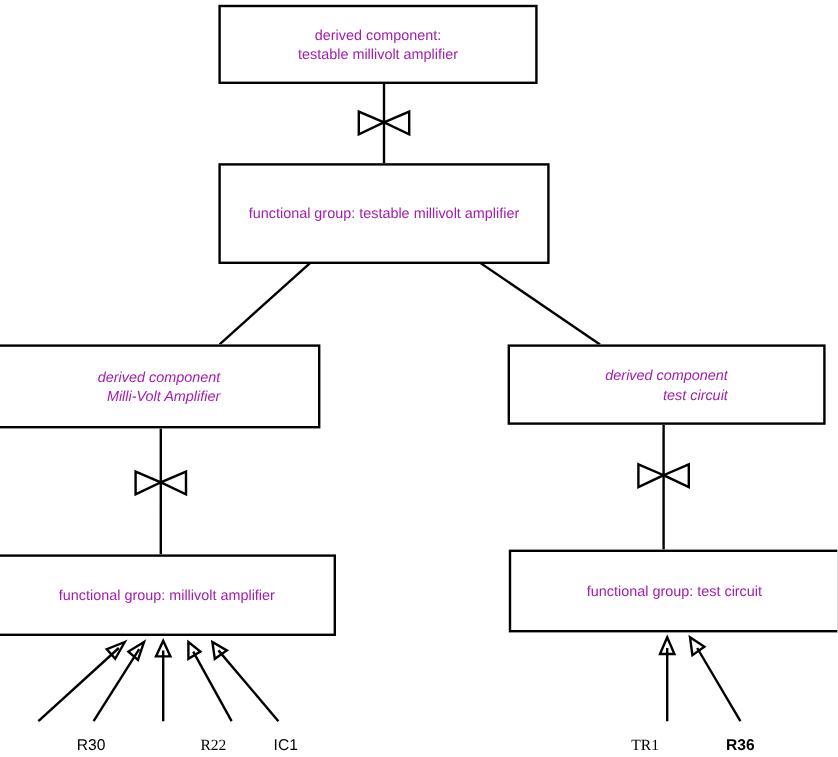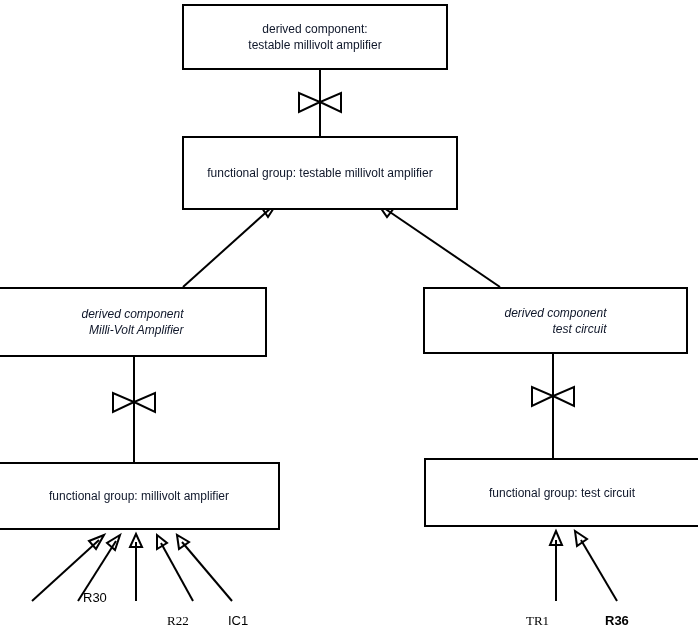--- a/index.html
+++ b/index.html
@@ -24,21 +24,21 @@
   }
   .node-box {
     position: absolute;
     box-sizing: border-box;
     border: 2px solid #000000;
     background: #ffffff;
     display: flex;
     align-items: center;
     justify-content: center;
     text-align: center;
-    color: #0f172a;
+    color: #a21caf;
     font-size: 12px;
     line-height: 16px;
     z-index: 3;
   }
   .node-box .lines {
     white-space: pre-line;
   }
   .node-box.align-left-text .lines {
     text-align: right;
     font-style: italic;
@@ -109,21 +109,21 @@
       <line x1="617" y1="601" x2="581" y2="540" stroke="#000000" stroke-width="2"></line>
       <polygon points="575,531 577,546 587,539" fill="none" stroke="#000000" stroke-width="2"></polygon>
     </g>
   </svg>
 
   <div class="node-box" style="left:182px; top:4px; width:266px; height:66px;">
     <span class="lines">derived component:
 testable millivolt amplifier</span>
   </div>
 
-  <div class="node-box" style="left:182px; top:136px; width:276px; height:74px;">
+  <div class="node-box" style="left:182px; top:136px; width:276px; height:84px;">
     <span class="lines">functional group: testable millivolt amplifier</span>
   </div>
 
   <div class="node-box align-left-text" style="left:-2px; top:287px; width:269px; height:70px;">
     <span class="lines">derived component
 Milli-Volt Amplifier</span>
   </div>
 
   <div class="node-box align-left-text" style="left:423px; top:287px; width:265px; height:67px;">
     <span class="lines">derived component
@@ -132,21 +132,21 @@
 
   <div class="node-box" style="left:-2px; top:462px; width:282px; height:68px;">
     <span class="lines">functional group: millivolt amplifier</span>
   </div>
 
   <div class="node-box" style="left:424px; top:458px; width:276px; height:69px;">
     <span class="lines">functional group: test circuit</span>
   </div>
 
   <div class="leaf-label" style="left:19px; top:649px;font-family:Liberation Serif, serif;">R18</div>
-  <div class="leaf-label" style="left:64px; top:590px;margin-left:19px;">R30</div>
+  <div class="leaf-label" style="left:64px; top:613px;">R30</div>
   <div class="leaf-label" style="left:119px; top:636px;text-decoration:underline;">R26</div>
   <div class="leaf-label" style="left:167px; top:613px;font-family:Liberation Serif, serif;">R22</div>
   <div class="leaf-label" style="left:228px; top:613px;">IC1</div>
 
   <div class="leaf-label" style="left:526px; top:613px;font-family:Liberation Serif, serif;">TR1</div>
   <div class="leaf-label" style="left:605px; top:613px;font-weight:bold;">R36</div>
 
 </div>
 
 </body></html>

